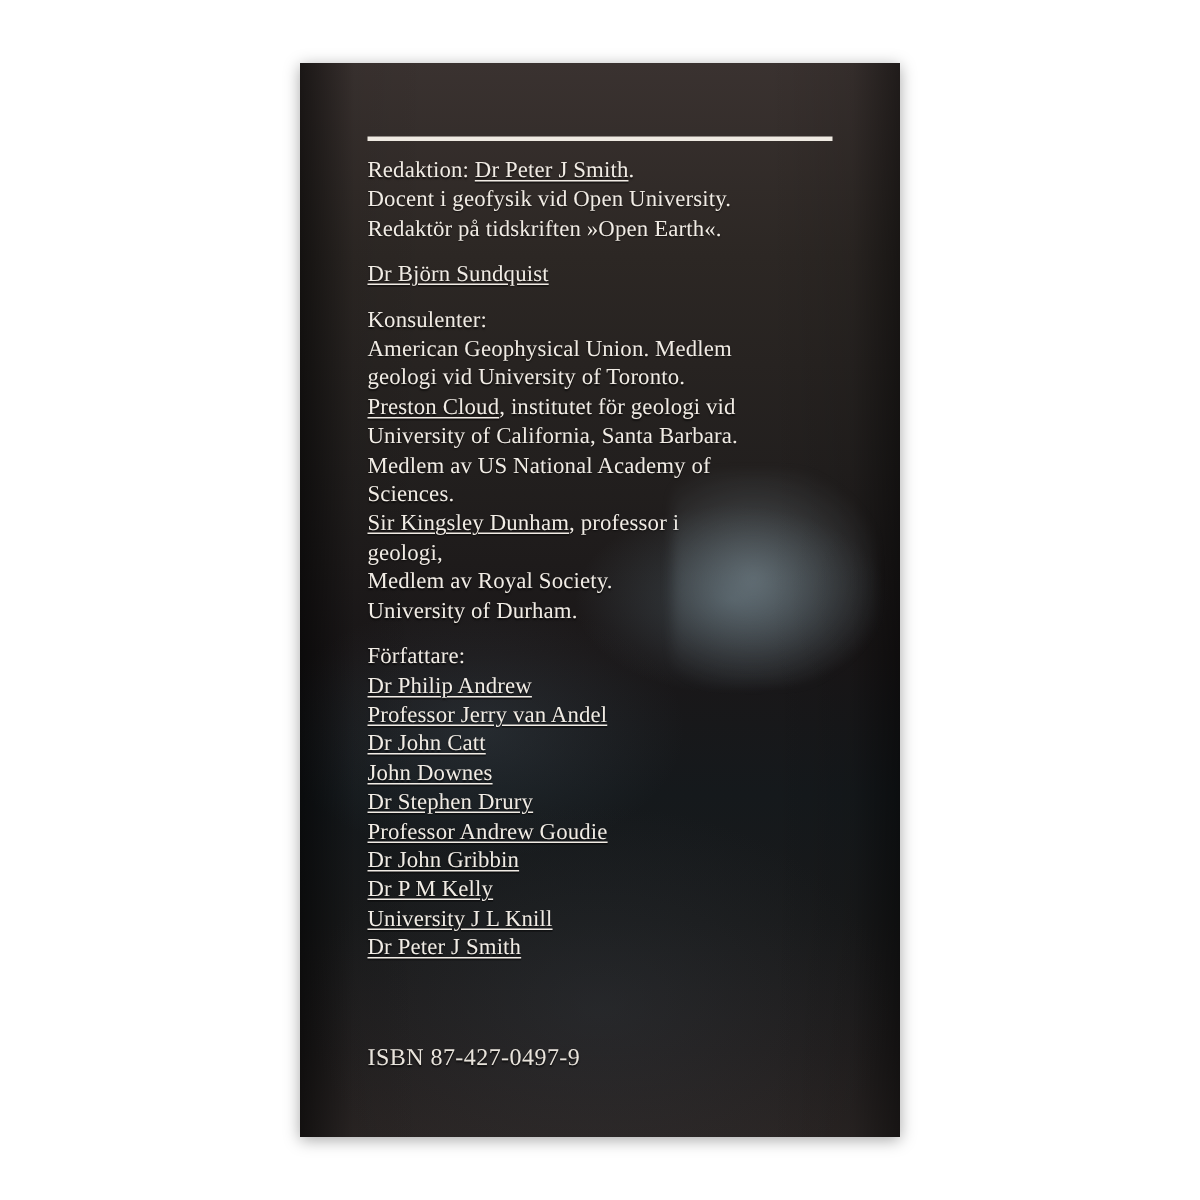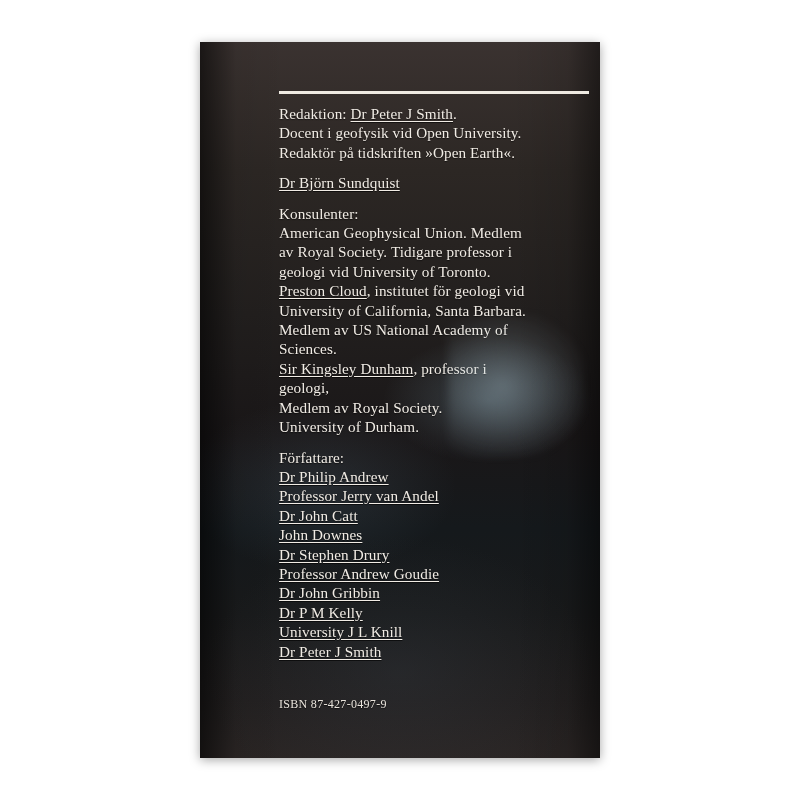--- a/index.html
+++ b/index.html
@@ -54,21 +54,20 @@
     height: 20%;
     background: radial-gradient(ellipse at 40% 50%, rgba(175,200,212,0.38), rgba(175,200,212,0.10) 55%, rgba(175,200,212,0) 78%);
     filter: blur(4px);
     pointer-events: none;
   }
 
   #content {
     position: absolute;
     inset: 0;
     padding: 0;
-    margin-left: 34px;
   }
 
   
   .top-rule {
     position: absolute;
     left: 45px;
     top: 49px;
     width: 310px;
     height: 3px;
     background: #efeae2;
@@ -88,21 +87,21 @@
 
   .block { margin-bottom: 11px; }
   .line { white-space: nowrap; }
   .u { text-decoration: underline; text-underline-offset: 2px; }
 
   .isbn {
     position: absolute;
     left: 45px;
     top: 655px;
     color: #e9e4dc;
-    font-size: 12px;
+    font-size: 16px;
     letter-spacing: 0.3px;
     text-shadow: 0 1px 1px rgba(0,0,0,0.6);
   }
 </style>
 </head>
 <body>
 
 <div id="stage">
   <div id="book">
     <div id="content">
@@ -114,21 +113,20 @@
             <div class="line"><span>Redaktion: </span><span class="u">Dr Peter J Smith</span><span>.</span></div>
             <div class="line"><span>Docent i geofysik vid Open University.</span></div>
             <div class="line"><span>Redaktör på tidskriften »Open Earth«.</span></div>
           </div>
           <div class="block">
             <div class="line"><span class="u">Dr Björn Sundquist</span></div>
           </div>
           <div class="block">
             <div class="line"><span>Konsulenter:</span></div>
             <div class="line"><span>American Geophysical Union. Medlem</span></div>
-            <div class="line"><span>av Royal Society. Tidigare professor i</span></div>
             <div class="line"><span>geologi vid University of Toronto.</span></div>
             <div class="line"><span class="u">Preston Cloud</span><span>, institutet för geologi vid</span></div>
             <div class="line"><span>University of California, Santa Barbara.</span></div>
             <div class="line"><span>Medlem av US National Academy of</span></div>
             <div class="line"><span>Sciences.</span></div>
             <div class="line"><span class="u">Sir Kingsley Dunham</span><span>, professor i</span></div>
             <div class="line"><span>geologi,</span></div>
             <div class="line"><span>Medlem av Royal Society.</span></div>
             <div class="line"><span>University of Durham.</span></div>
           </div>

